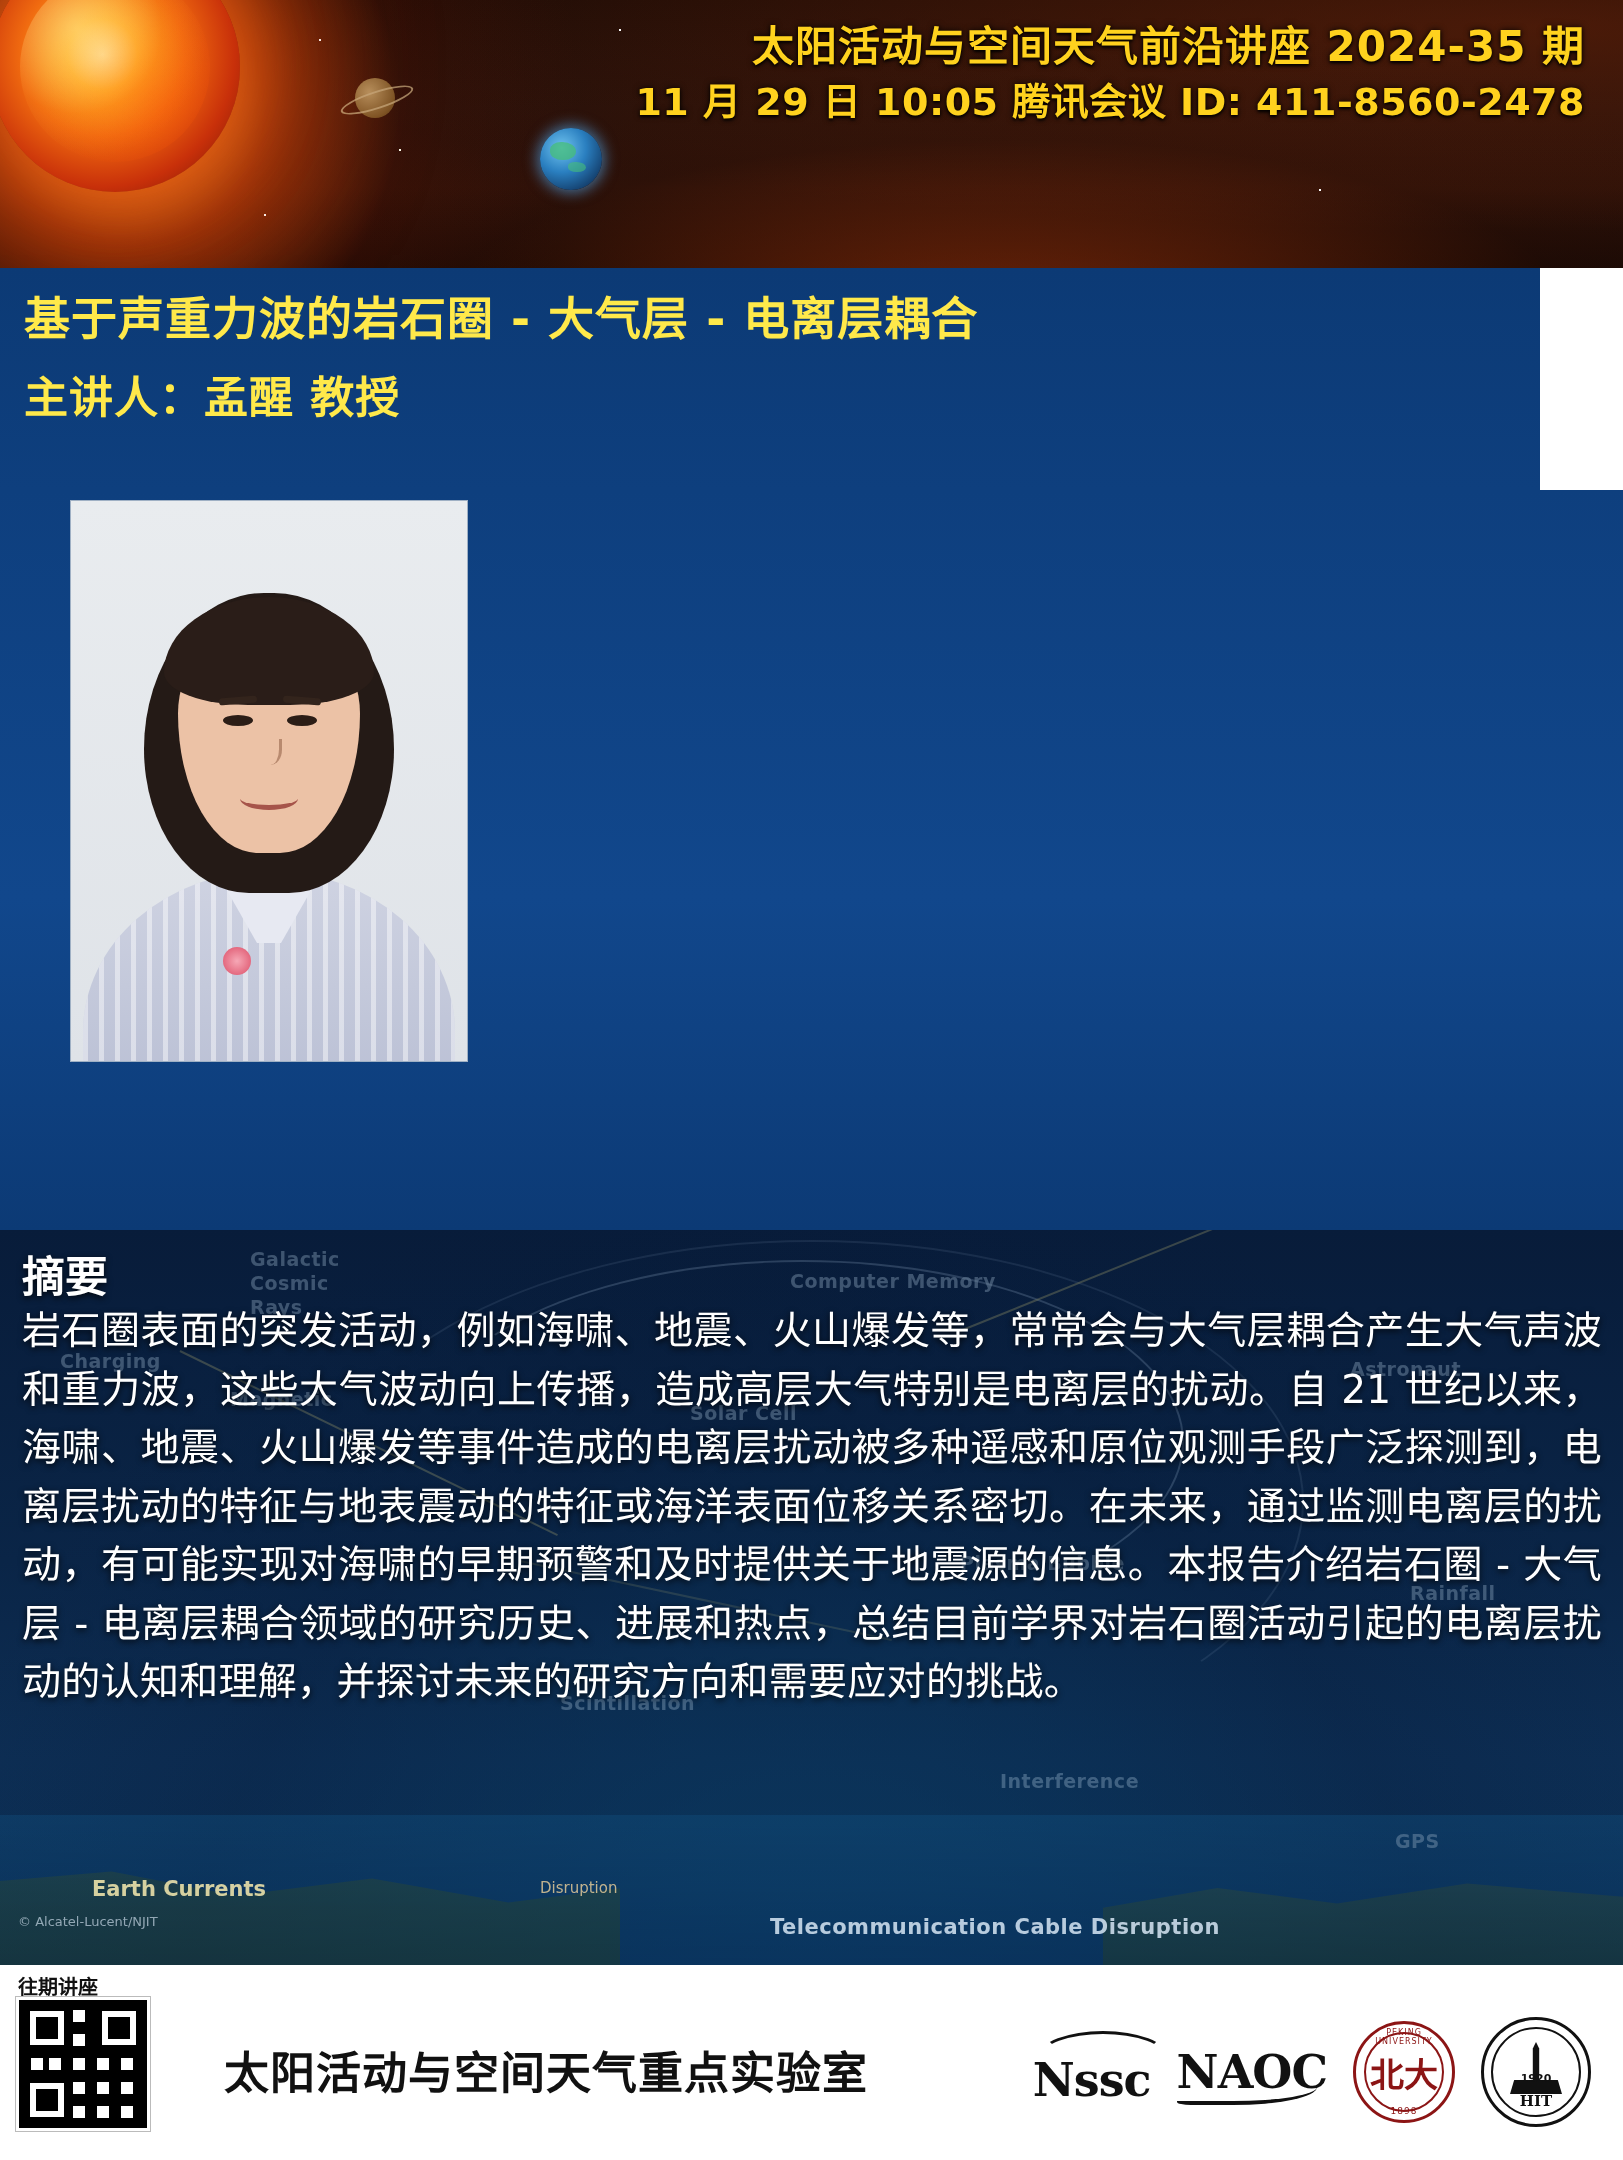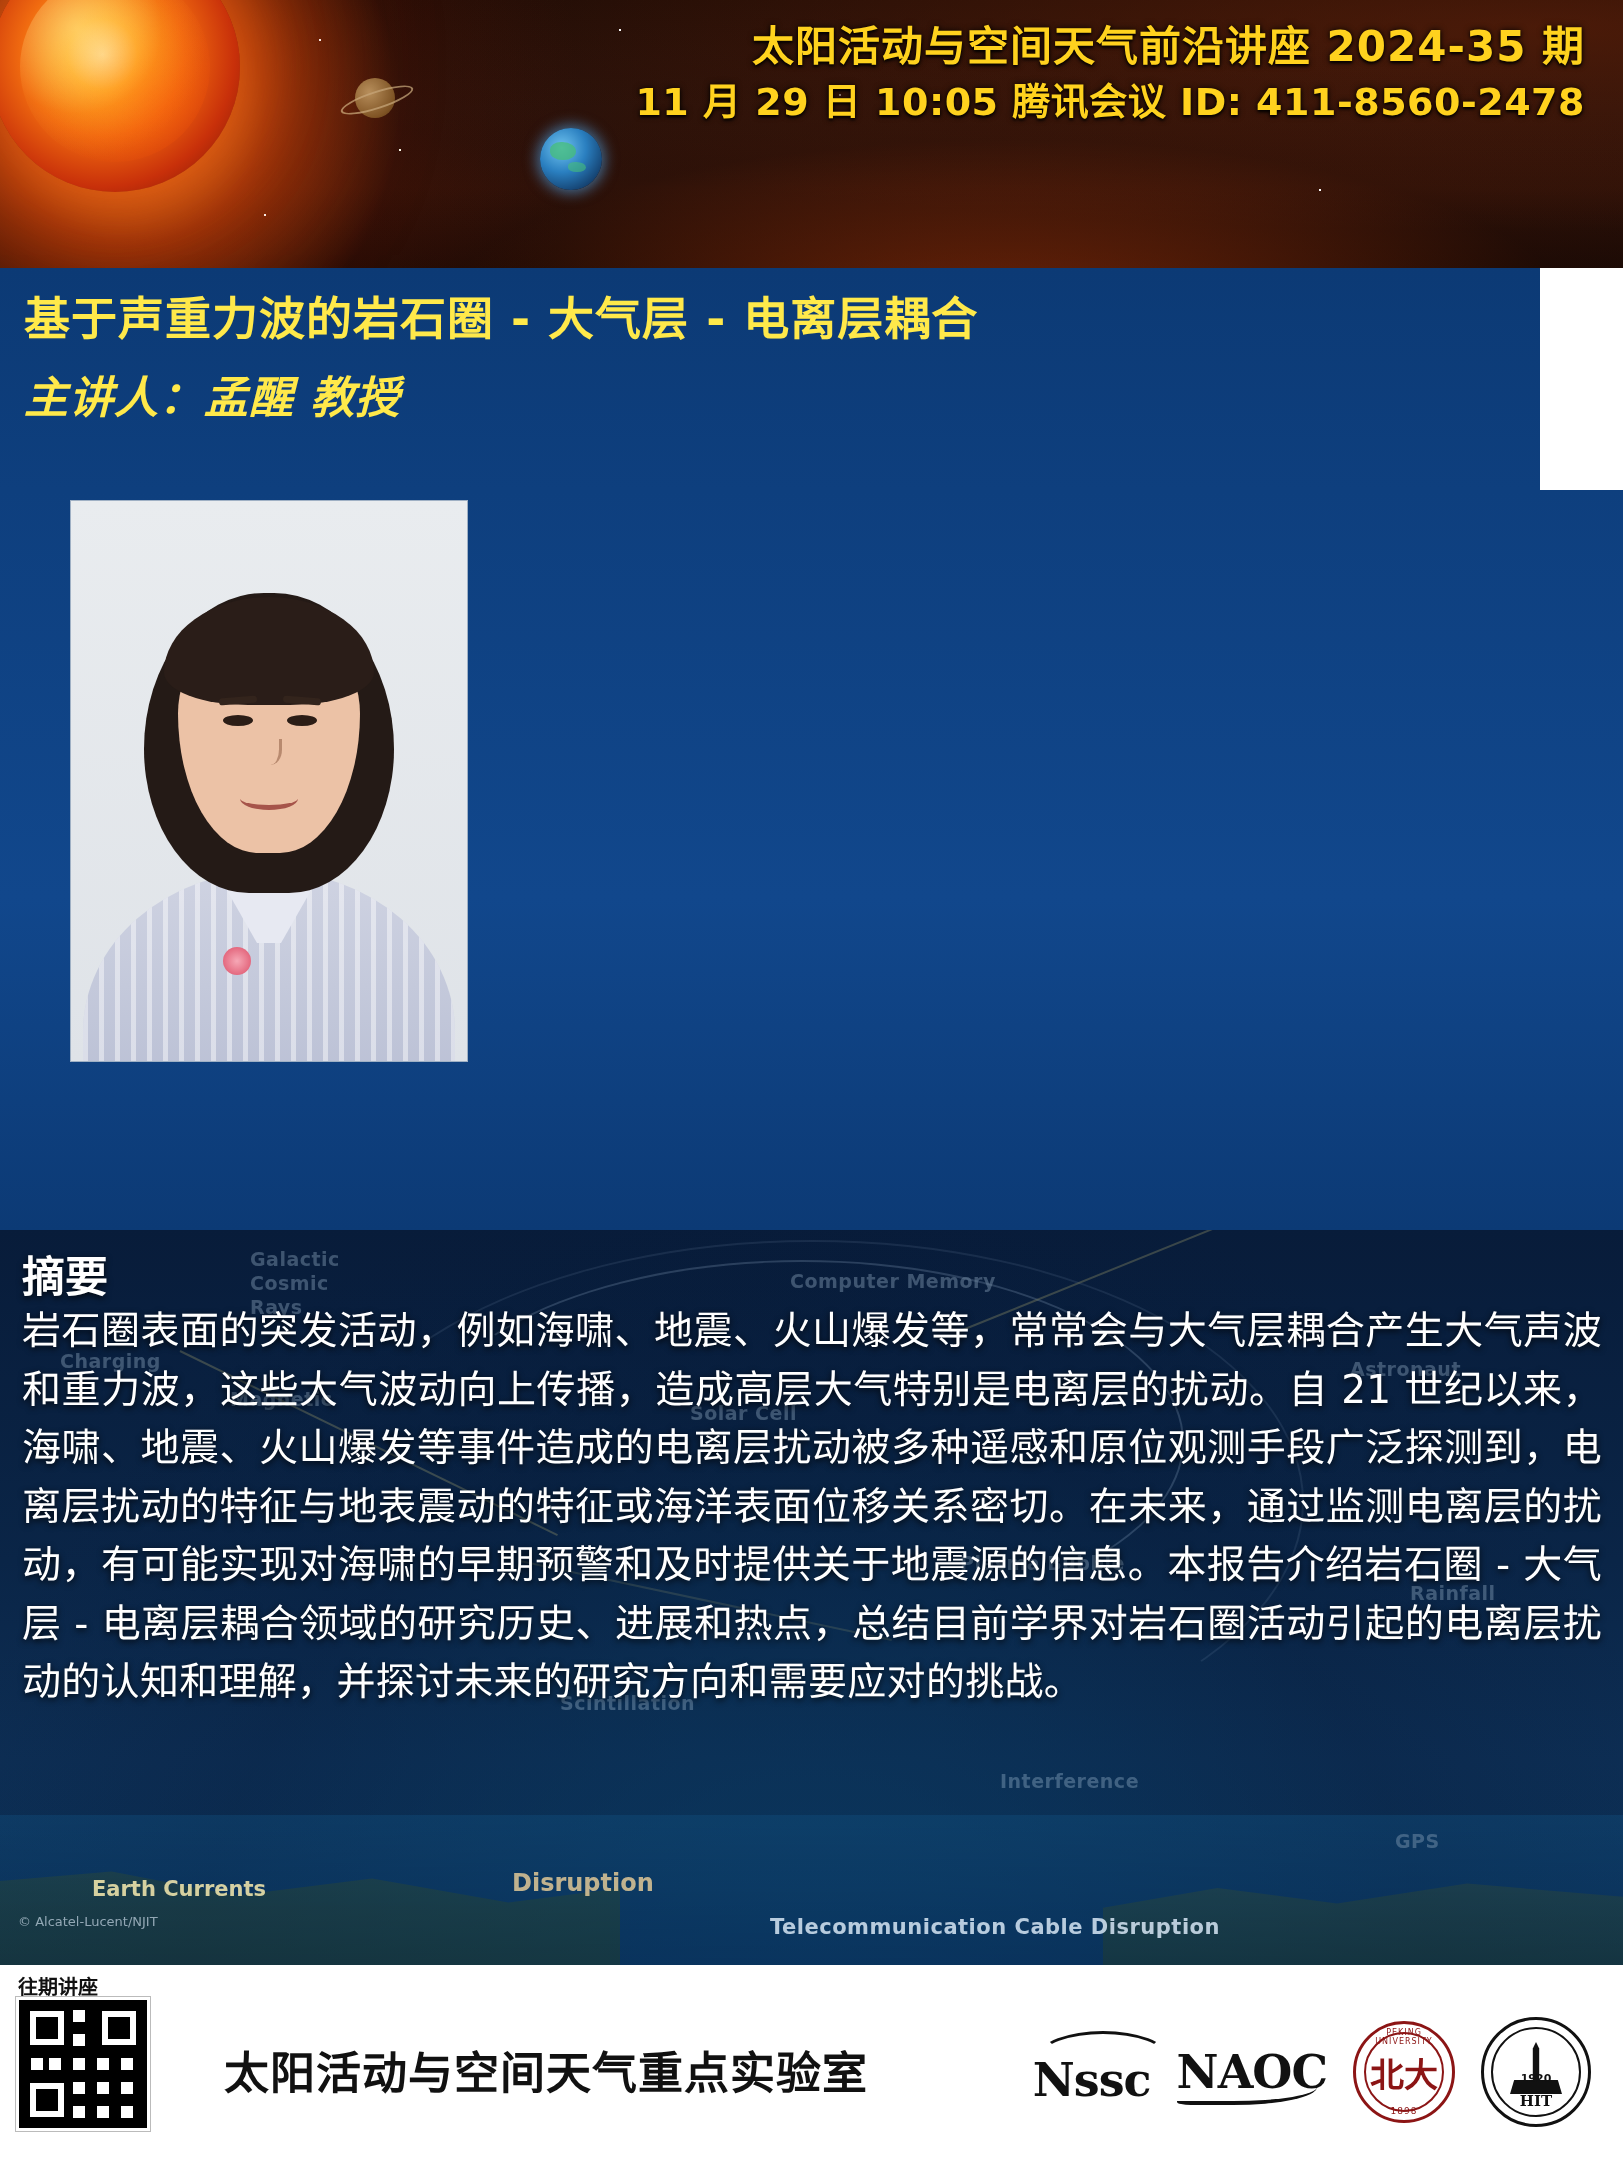--- a/index.html
+++ b/index.html
@@ -137,21 +137,20 @@
     letter-spacing: 1px;
   }
   .speaker-line {
     position: absolute;
     left: 24px;
     top: 94px;
     font-size: 44px;
     font-weight: bold;
     color: #ffe94a;
     letter-spacing: 1px;
-    font-style: italic;
   }
 
   
   .bio-block {
     position: relative;
     width: 1623px;
     height: 740px;
     background: linear-gradient(180deg, #0e3f7e 0%, #11478c 55%, #0c3a75 100%);
   }
   .portrait {
@@ -309,24 +308,24 @@
     position: absolute;
     left: 770px;
     bottom: 26px;
     font-size: 21px;
     font-weight: bold;
     color: rgba(215,230,245,0.85);
     letter-spacing: .5px;
   }
   .disruption-label {
     position: absolute;
-    left: 512px;
+    left: 540px;
     bottom: 68px;
-    font-size: 24px;
-    font-weight: bold;
+    font-size: 15px;
+    font-weight: normal;
     color: rgba(225,200,150,0.85);
   }
   .earth-currents-label {
     position: absolute;
     left: 92px;
     bottom: 64px;
     font-size: 21px;
     font-weight: bold;
     color: rgba(235,225,170,0.9);
   }

